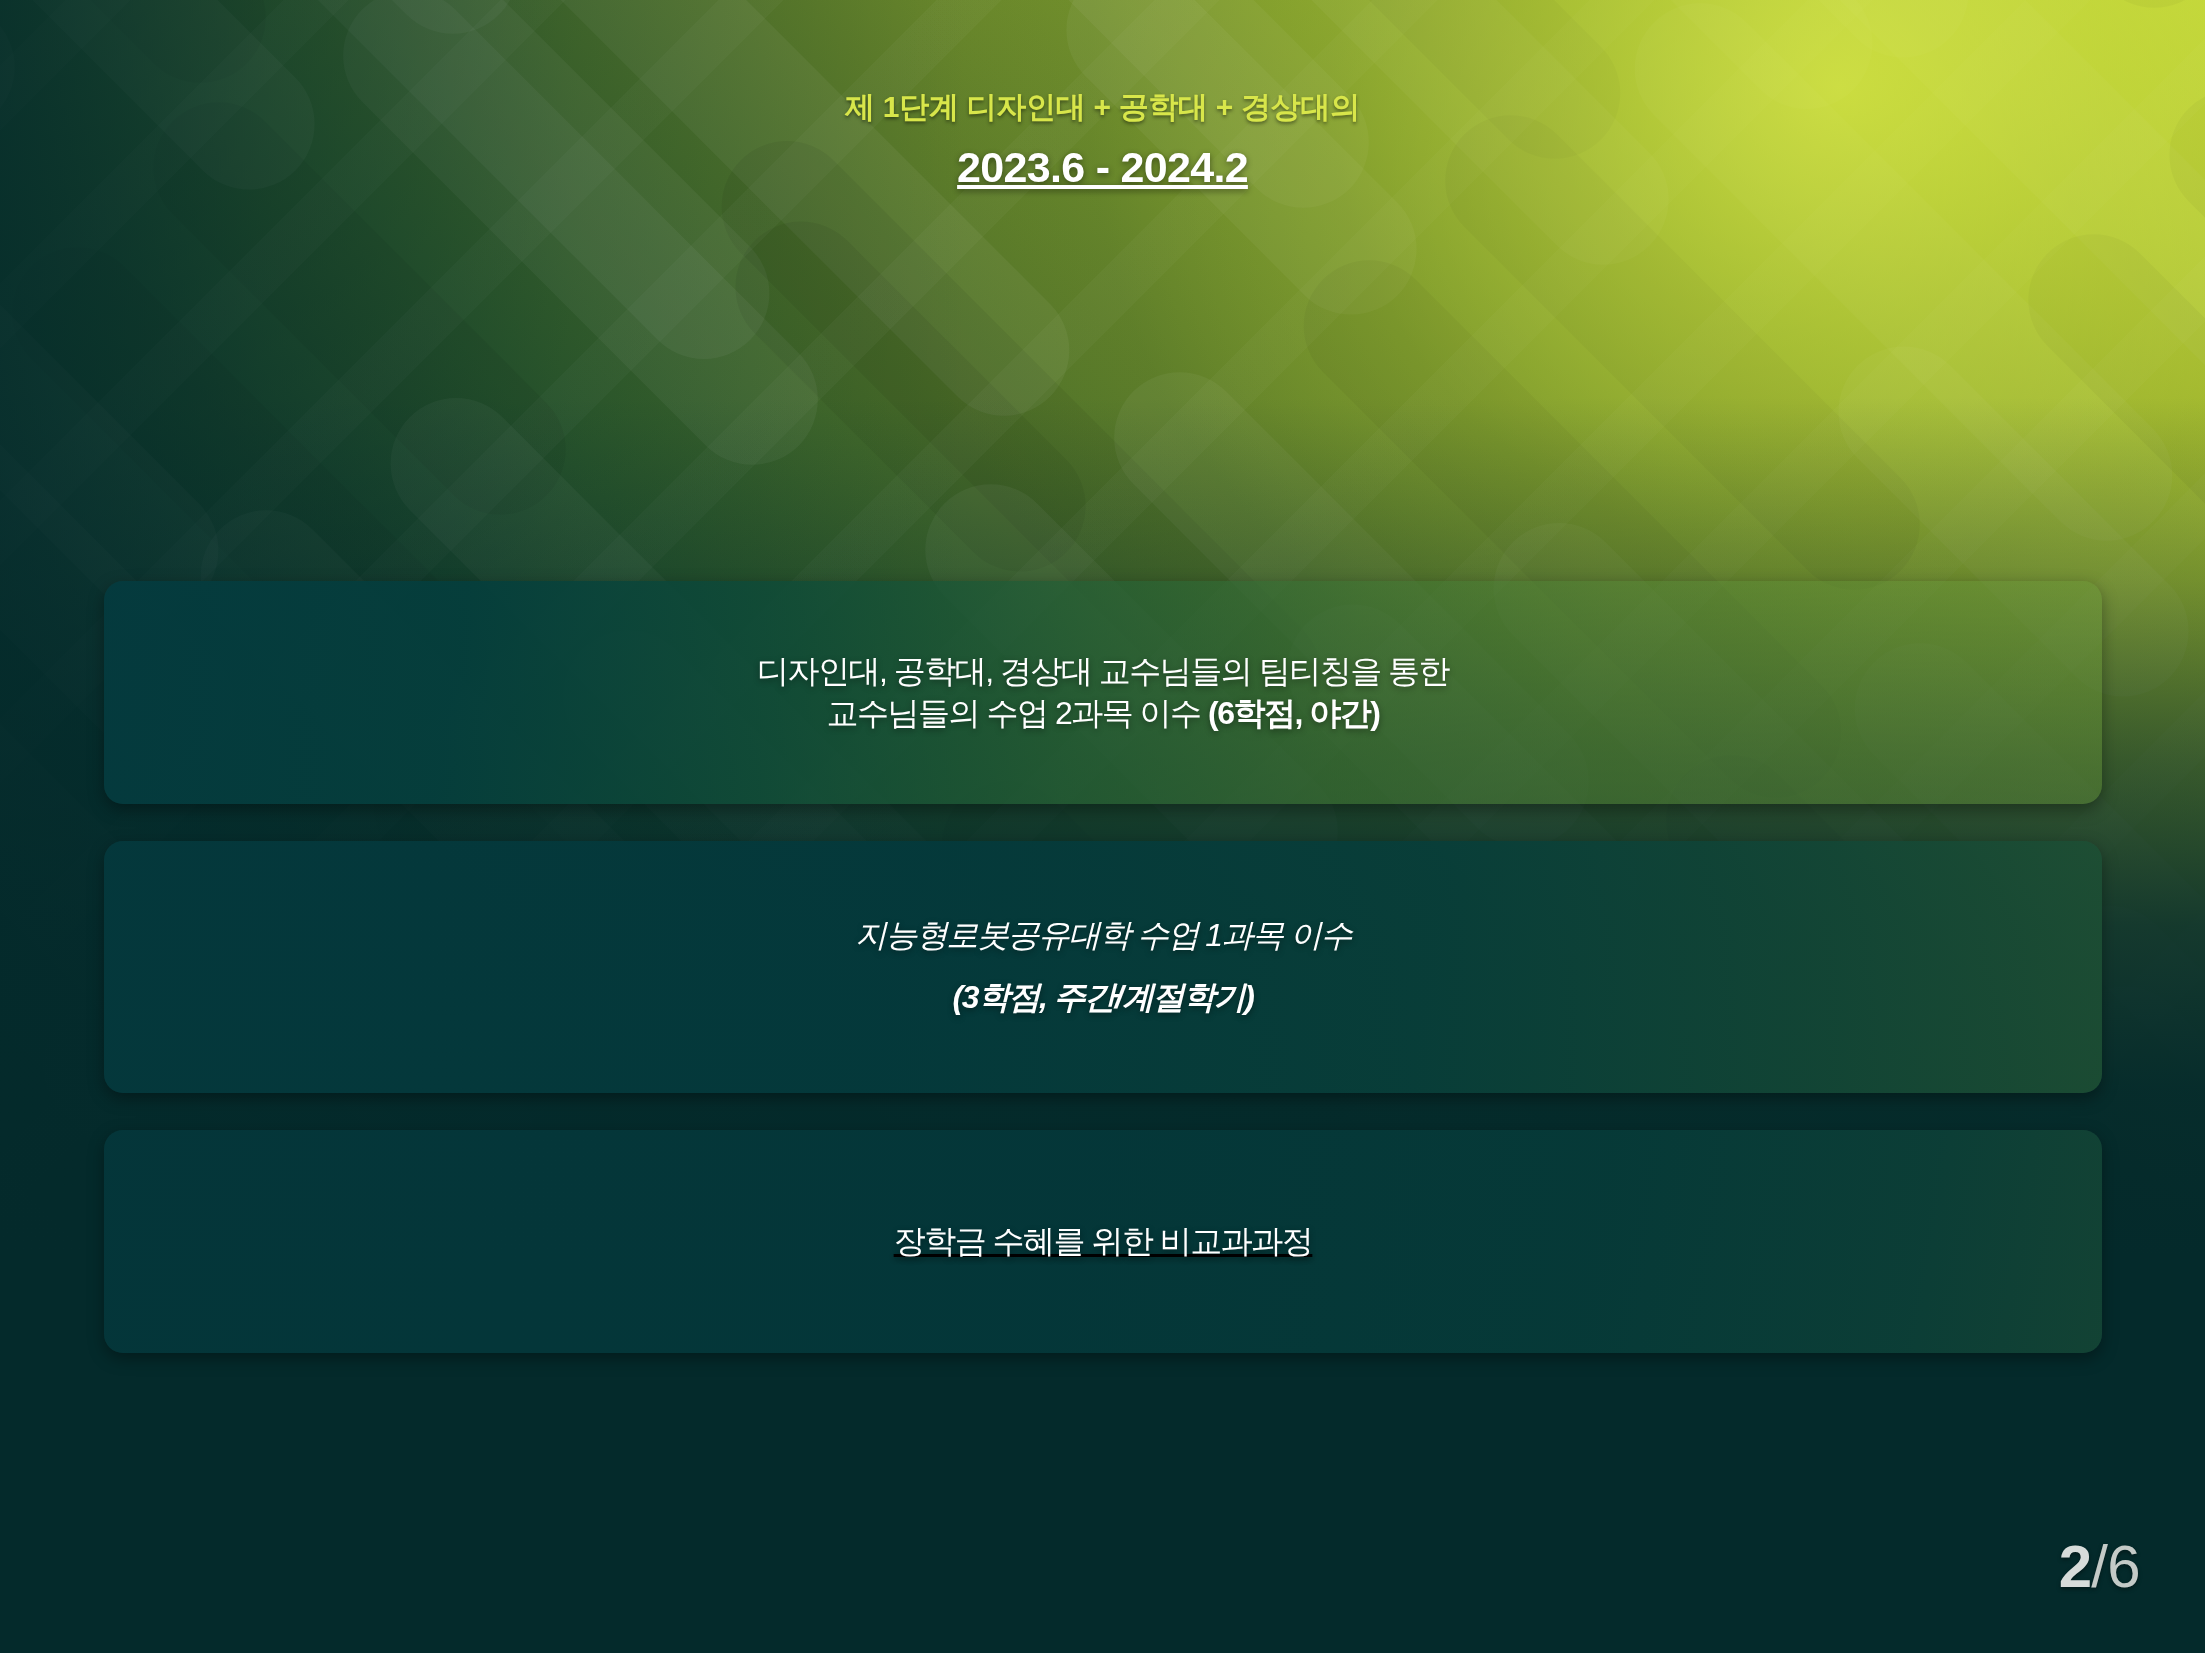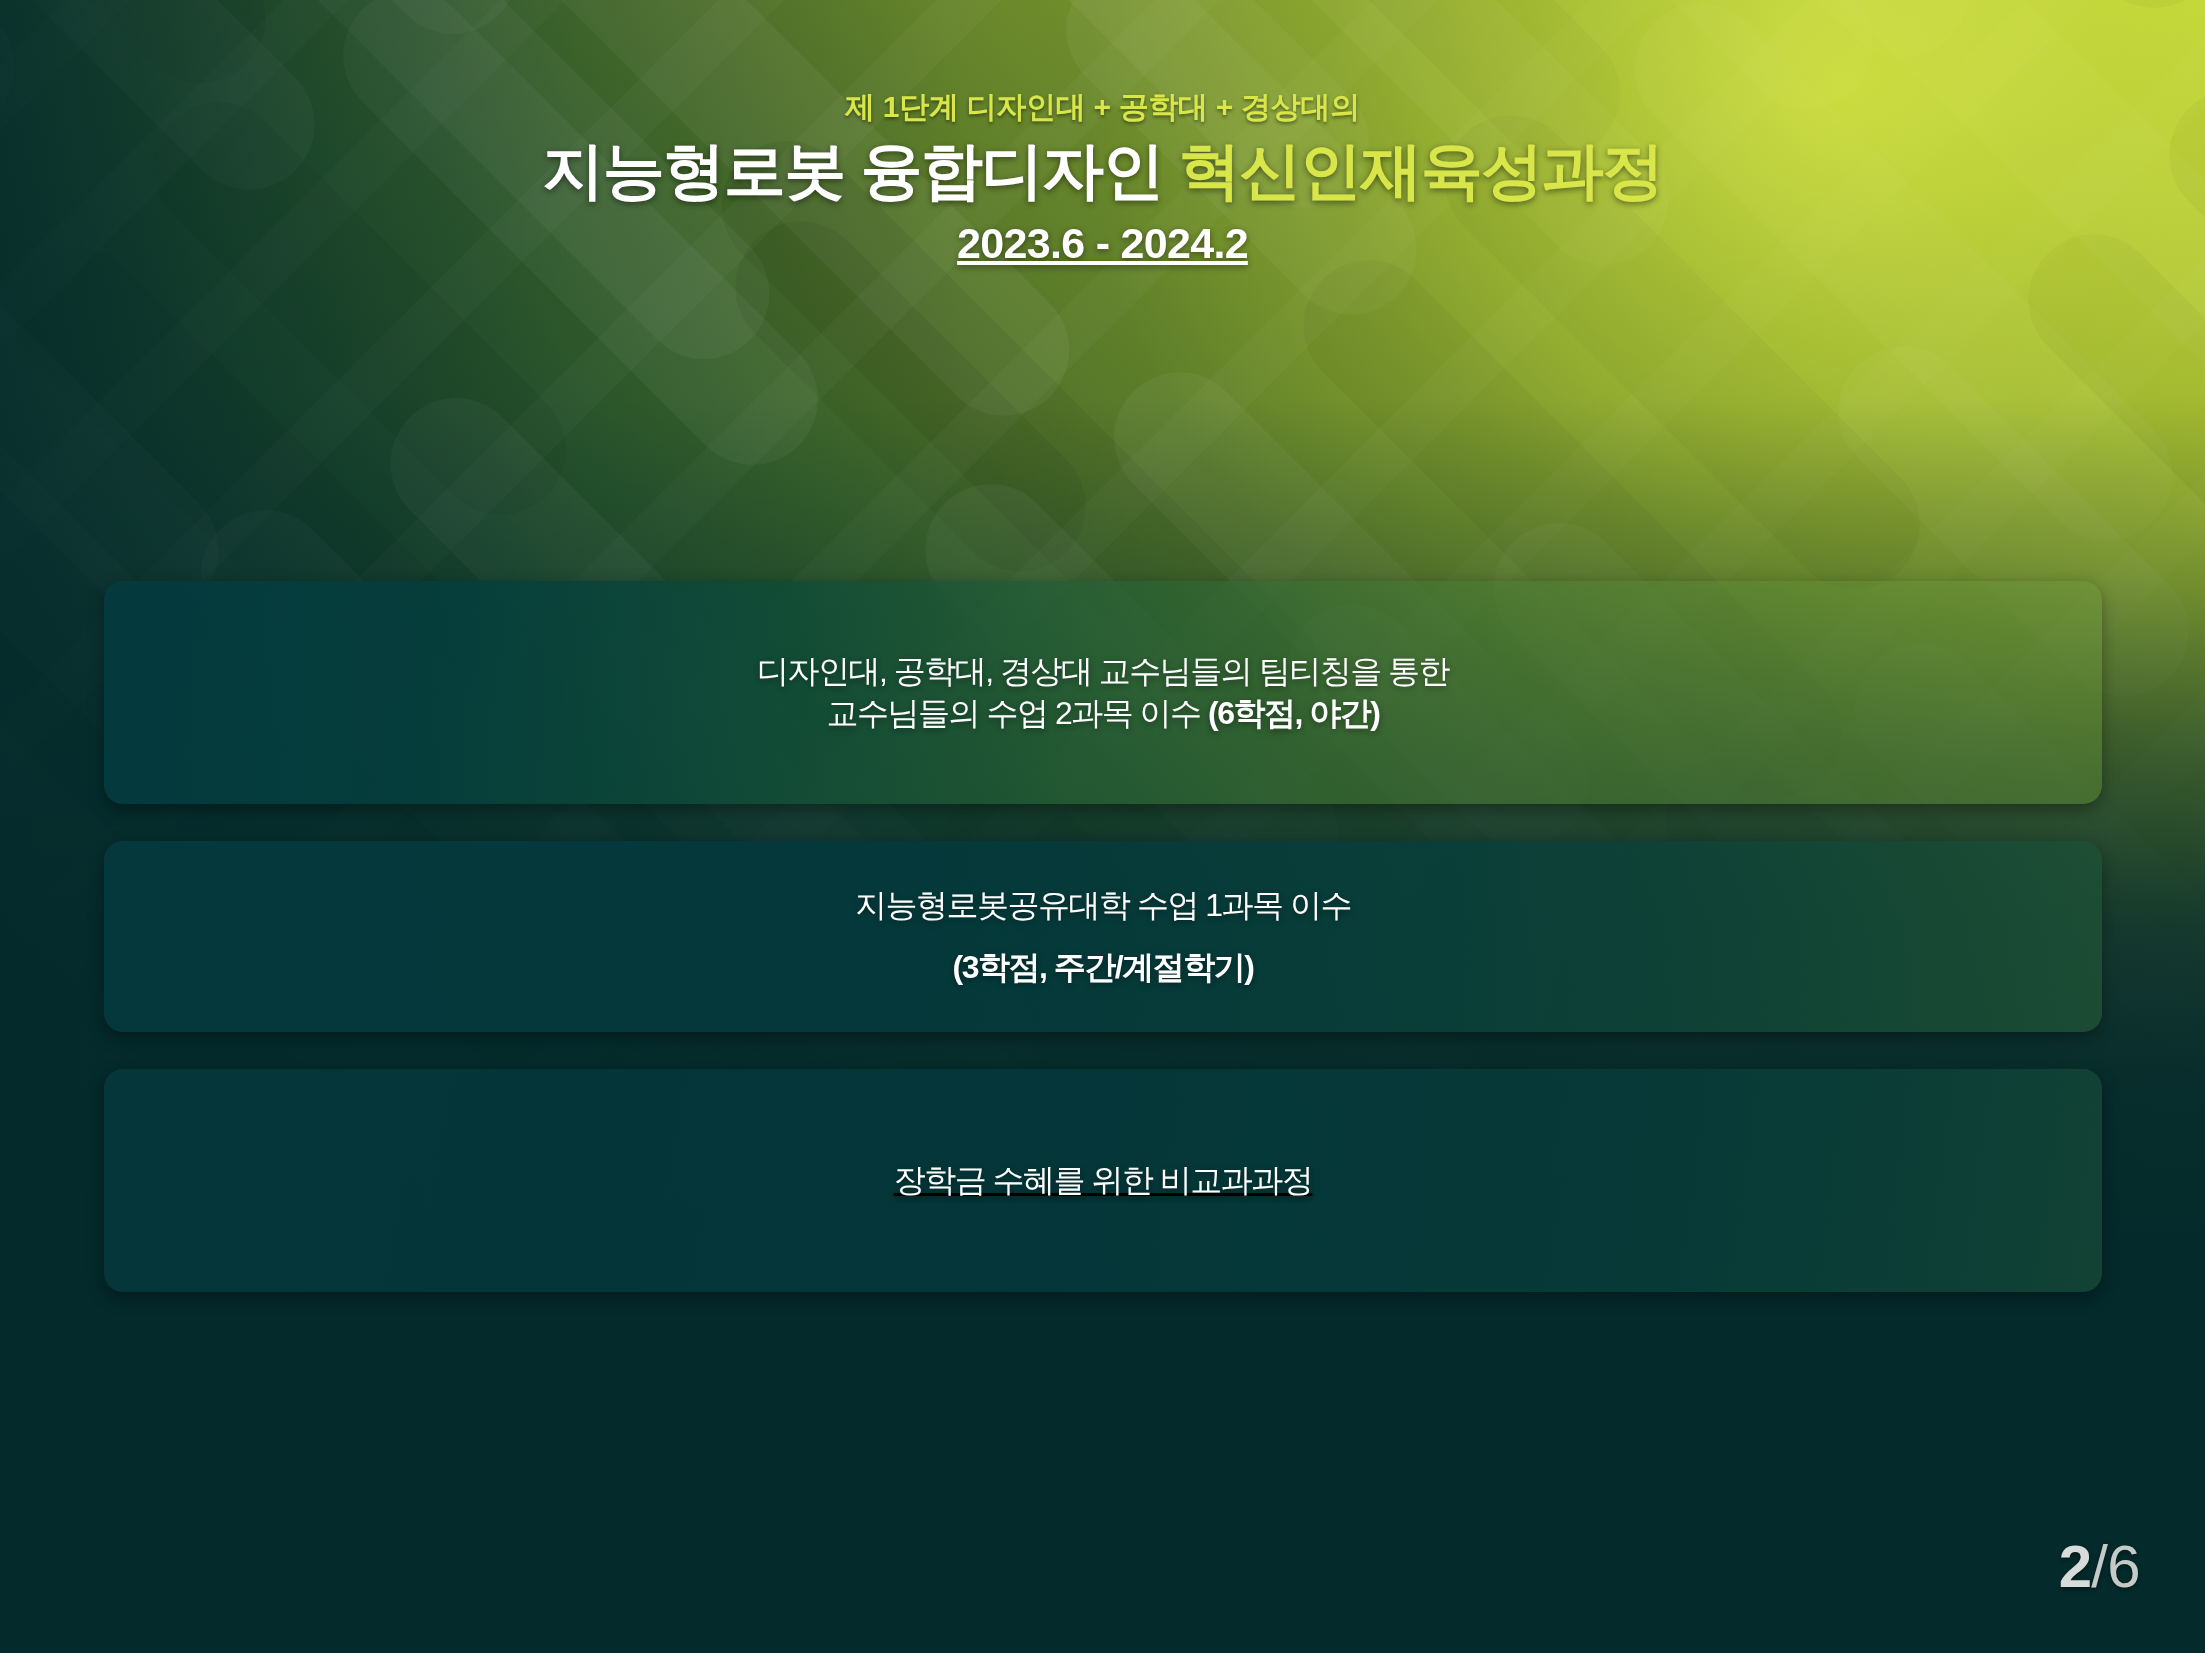--- a/index.html
+++ b/index.html
@@ -188,21 +188,21 @@
     box-shadow: 0 5.9px 16px rgba(0,0,0,0.34);
     display: flex;
     align-items: center;
     justify-content: center;
     text-align: center;
     margin-bottom: 37px;
   }
   .card:last-child { margin-bottom: 0; }
 
   .card-1 { height: 223px; }
-  .card-2 { height: 191px; }
+  .card-2 { height: 252px; font-style: italic; }
   .card-3 { height: 223px; text-decoration: underline; }
 
   
   .card-1 {
     background:
       linear-gradient(100deg,
         rgba(4,58,62,0.96) 0%,
         rgba(5,62,60,0.94) 18%,
         rgba(16,76,55,0.86) 34%,
         rgba(38,96,52,0.74) 49%,
@@ -337,23 +337,20 @@
       <div class="cap" style="width: 131px; height: 794px; left: 2720px; top: 1250px;"></div>
       <div class="cap" style="width: 131px; height: 706px; left: 2720px; top: 2014px;"></div>
     </div>
   <div class="bg-bands"></div>
   <div class="bg-glow"></div>
   <div class="bg-darkwash"></div>
   <div class="bg-darkwash-left"></div>
 
   <div class="header">
     <div class="kicker">제 1단계 디자인대 + 공학대 + 경상대의</div>
-    <div class="title">
-      <span>지능형로봇 융합디자인</span><span>&nbsp;</span><span class="hl">혁신인재육성과정</span>
-    </div>
     <div class="daterange">2023.6 - 2024.2</div>
   </div>
 
 
   <div class="cards">
 
     <div class="card card-1">
       <div class="card-text">
         <div>디자인대, 공학대, 경상대 교수님들의 팀티칭을 통한</div>
         <div><span>교수님들의 수업 2과목 이수 </span><span class="b">(6학점, 야간)</span></div>

